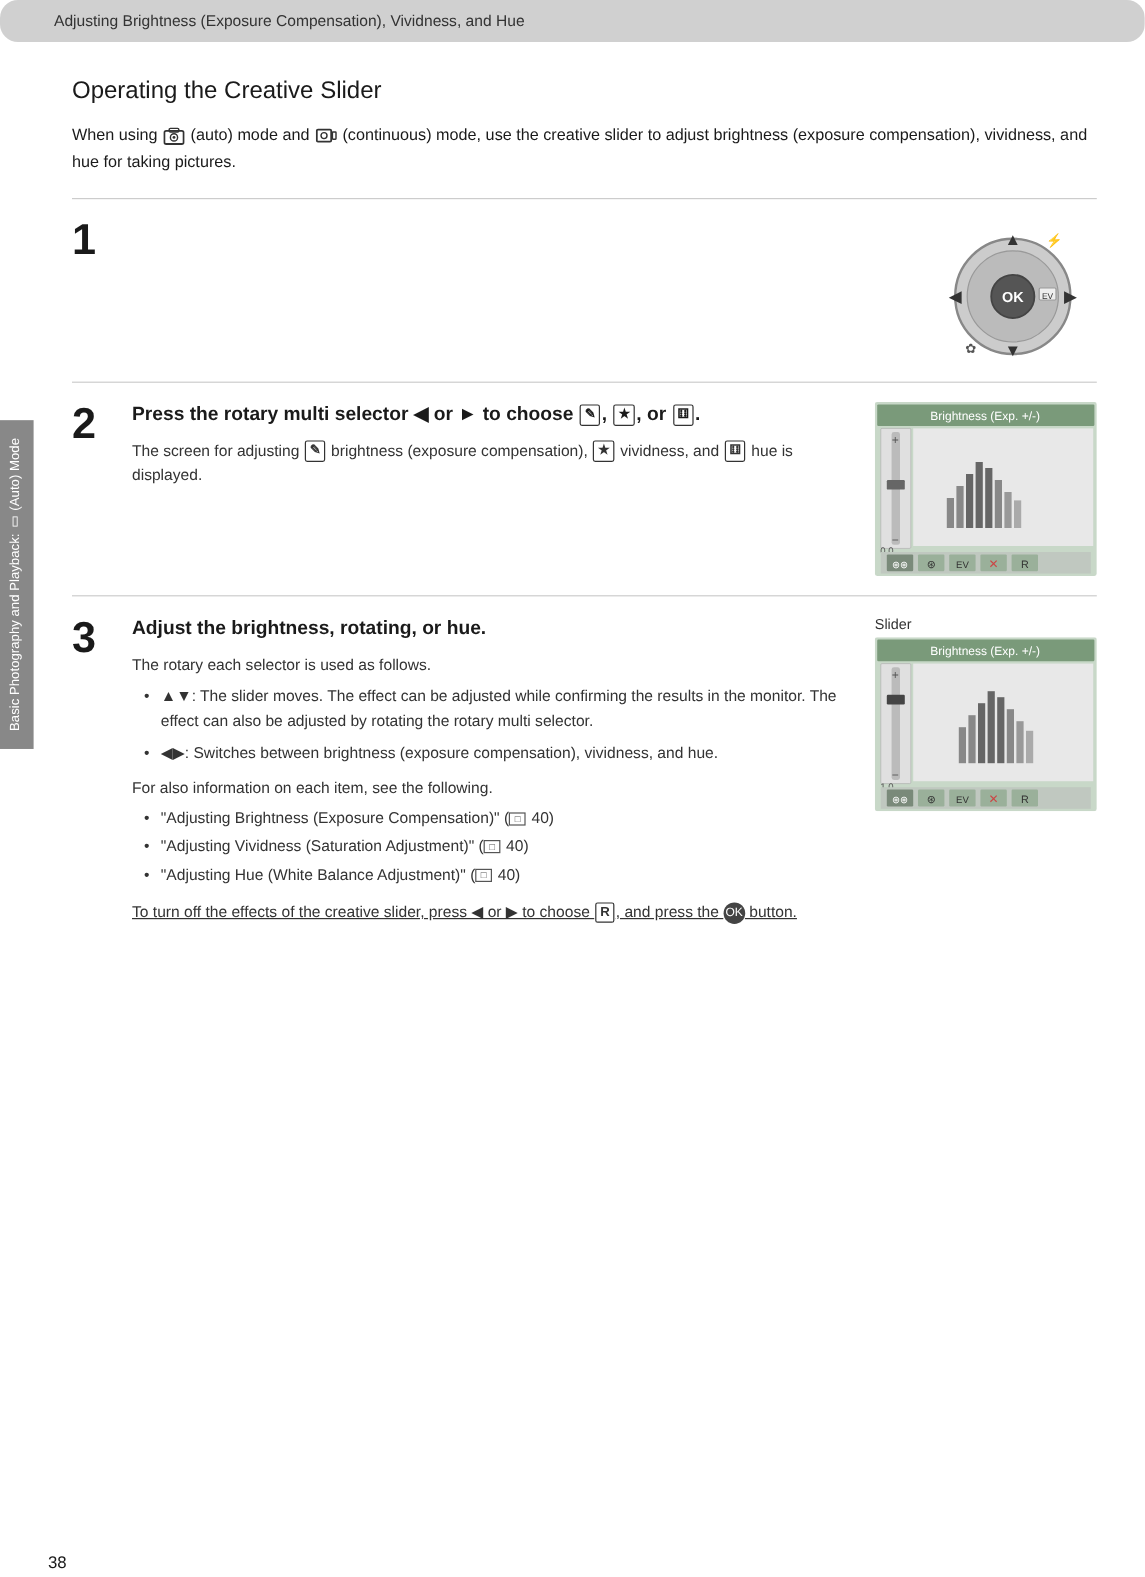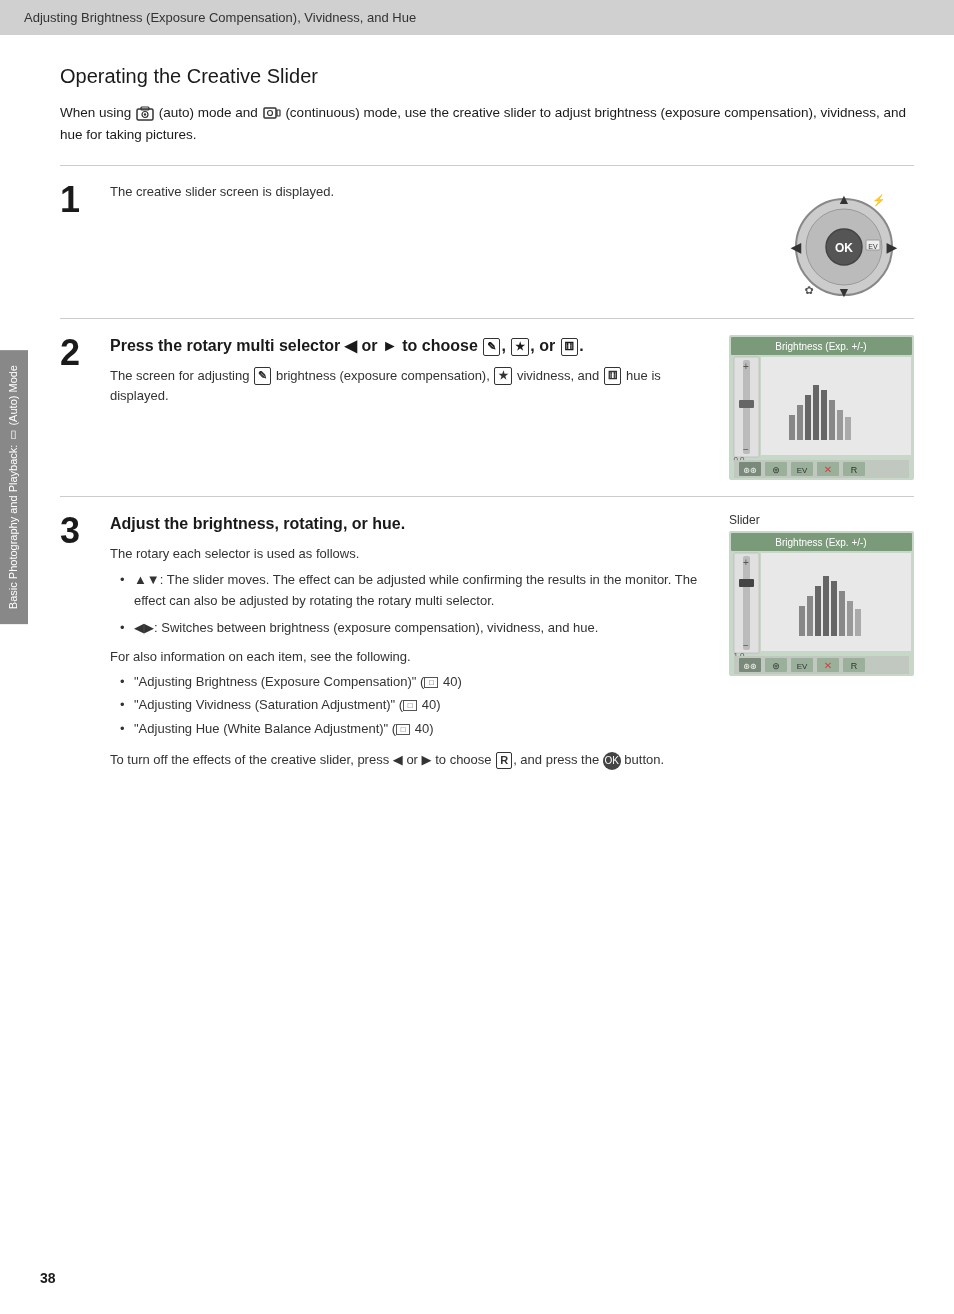--- a/index.html
+++ b/index.html
@@ -9,23 +9,24 @@
       background: #fff;
       font-family: Arial, Helvetica, sans-serif;
       font-size: 14px;
       color: #1a1a1a;
       position: relative;
     }
 
     
     .header-bar {
       background: #d0d0d0;
-      padding: 10px 24px;
+      padding: 10px 45px;
       font-size: 13px;
       color: #333;
+      border-radius: 15px;
     }
 
     
     .side-tab {
       position: absolute;
       left: 0;
       top: 350px;
       width: 28px;
       background: #888;
       color: #fff;
@@ -115,24 +116,24 @@
     .slider-label {
       font-size: 12px;
       color: #333;
       margin-bottom: 4px;
       align-self: flex-start;
     }
 
     
     .page-number {
       position: absolute;
-      bottom: 28px;
+      bottom: 4px;
       left: 40px;
       font-size: 14px;
-      font-weight: bold;
+      font-weight: normal;
     }
 
     
     .sym {
       display: inline-flex;
       align-items: center;
       justify-content: center;
       font-size: 11px;
       font-weight: bold;
       border: 1.5px solid #333;
@@ -206,23 +207,20 @@
       <rect x="14" y="5" width="3" height="6" rx="0.5" fill="none" stroke="#333" stroke-width="1.2"></rect>
       <circle cx="7" cy="8" r="2.5" fill="none" stroke="#333" stroke-width="1.2"></circle>
     </svg>
     (continuous) mode, use the creative slider to adjust brightness (exposure compensation), vividness, and hue for taking pictures.
   </p>
 
   <div class="step-section">
     <div style="display:flex; flex:1; gap:8px;">
       <span class="step-number">1</span>
       <div class="step-left">
-        <div class="step-body" style="margin-left:0">
-          The creative slider screen is displayed.
-        </div>
       </div>
     </div>
 
     <div class="step-right">
       <svg width="140" height="120" viewBox="0 0 140 120">
 
         <circle cx="70" cy="65" r="48" fill="#ccc" stroke="#888" stroke-width="2"></circle>
         <circle cx="70" cy="65" r="38" fill="#bbb" stroke="#999" stroke-width="1"></circle>
 
         <circle cx="70" cy="65" r="18" fill="#555" stroke="#444" stroke-width="1.5"></circle>
@@ -337,21 +335,21 @@
             </li>
             <li style="padding-left:14px; position:relative; margin-bottom:3px;">
               <span style="position:absolute;left:0">•</span>
               "Adjusting Vividness (Saturation Adjustment)" (<span class="book-icon">□</span> 40)
             </li>
             <li style="padding-left:14px; position:relative;">
               <span style="position:absolute;left:0">•</span>
               "Adjusting Hue (White Balance Adjustment)" (<span class="book-icon">□</span> 40)
             </li>
           </ul>
-          <p style="margin-top:10px; font-size:13px; line-height:1.6;">
+          <p style="margin-top:10px; font-size:13px; line-height:1.6;text-decoration:underline;">
             To turn off the effects of the creative slider, press ◀ or ▶ to choose
             <span class="sym" style="font-size:11px; font-weight:bold;">R</span>,
             and press the
             <span class="sym-ok">OK</span>
             button.
           </p>
         </div>
       </div>
     </div>
 

